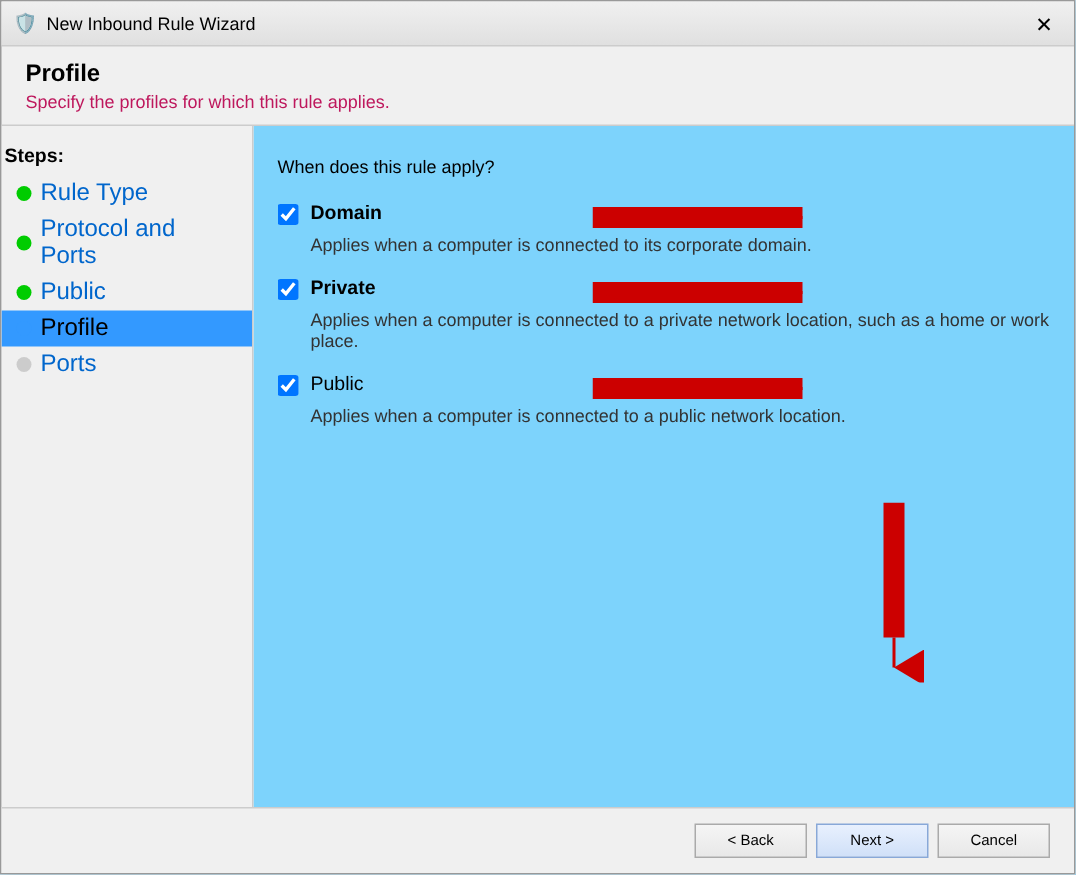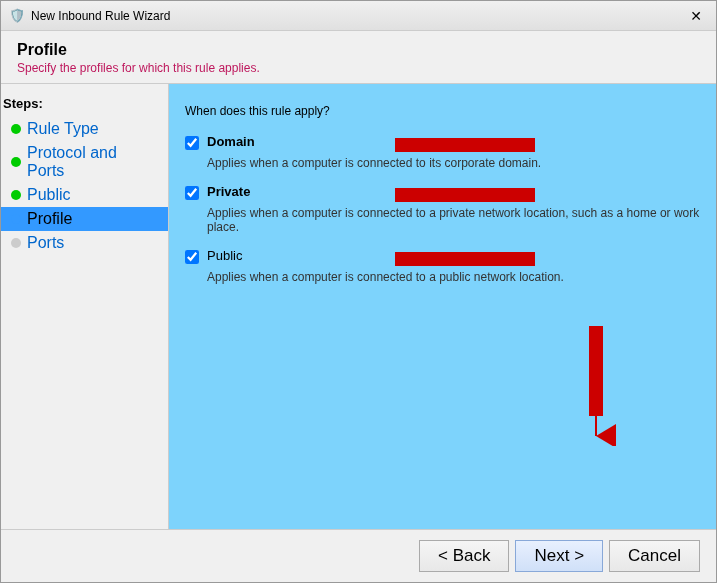--- a/index.html
+++ b/index.html
@@ -137,21 +137,21 @@
       display: flex;
       justify-content: flex-end;
       align-items: center;
       padding: 10px 16px;
       border-top: 1px solid #ccc;
       background: #f0f0f0;
       gap: 6px;
     }
     .btn {
       padding: 5px 18px;
-      font-size: 17px;
+      font-size: 10px;
       border: 1px solid #aaa;
       background: linear-gradient(to bottom, #f5f5f5, #e8e8e8);
       cursor: pointer;
       min-width: 75px;
       text-align: center;
     }
     .btn-next {
       background: linear-gradient(to bottom, #f5f5f5, #e8e8e8);
       border-color: #aaa;
     }

